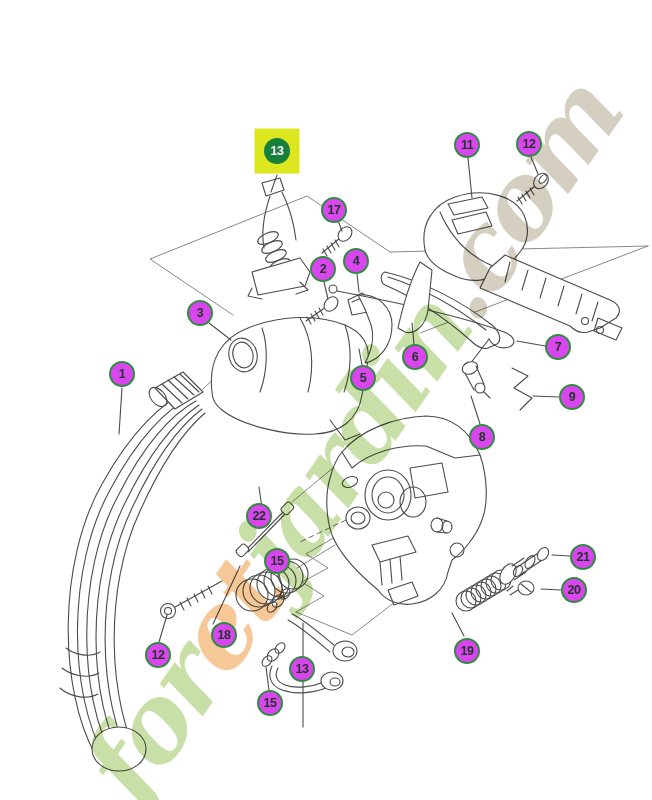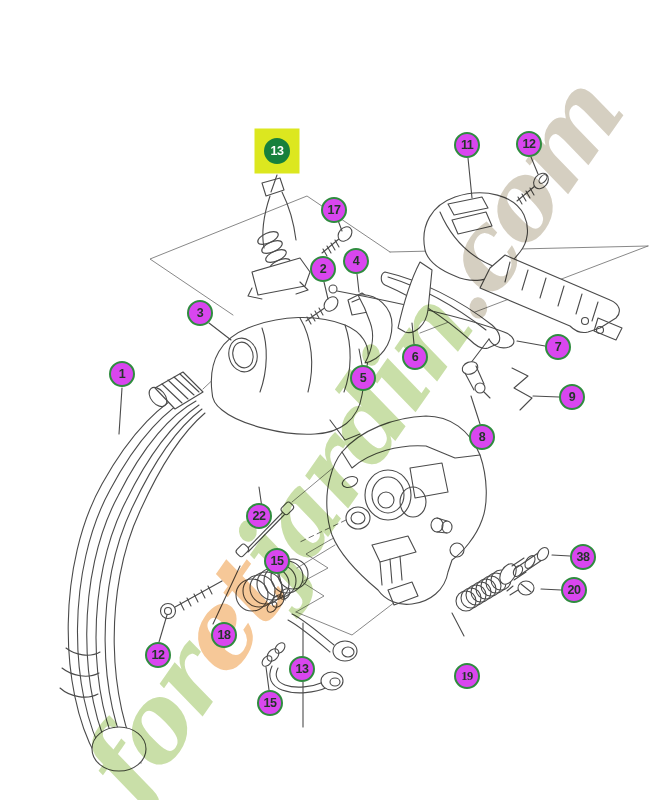--- a/index.html
+++ b/index.html
@@ -272,17 +272,17 @@
       <div class="callout" style="left: 529px; top: 144px;">12</div>
       <div class="hl-square" style="left: 277px; top: 150.5px;"></div>
       <div class="callout hl" style="left: 277px; top: 151px;">13</div>
       <div class="callout" style="left: 334px; top: 202px; margin-top: 8px;">17</div>
       <div class="callout" style="left: 259px; top: 474px; margin-top: 42px;">22</div>
       <div class="callout" style="left: 277px; top: 561px;">15</div>
       <div class="callout" style="left: 224px; top: 635px;">18</div>
       <div class="callout" style="left: 158px; top: 655px;">12</div>
       <div class="callout" style="left: 302px; top: 669px;">13</div>
       <div class="callout" style="left: 270px; top: 703px;">15</div>
-      <div class="callout" style="left: 467px; top: 676px; font-family: Liberation Serif, serif;">19</div>
+      <div class="callout" style="left: 467px; top: 651px;">19</div>
       <div class="callout" style="left: 574px; top: 590px;">20</div>
-      <div class="callout" style="left: 583px; top: 557px;">38</div>
+      <div class="callout" style="left: 583px; top: 557px;">21</div>
     </div>
 </div>
 
 </body></html>

